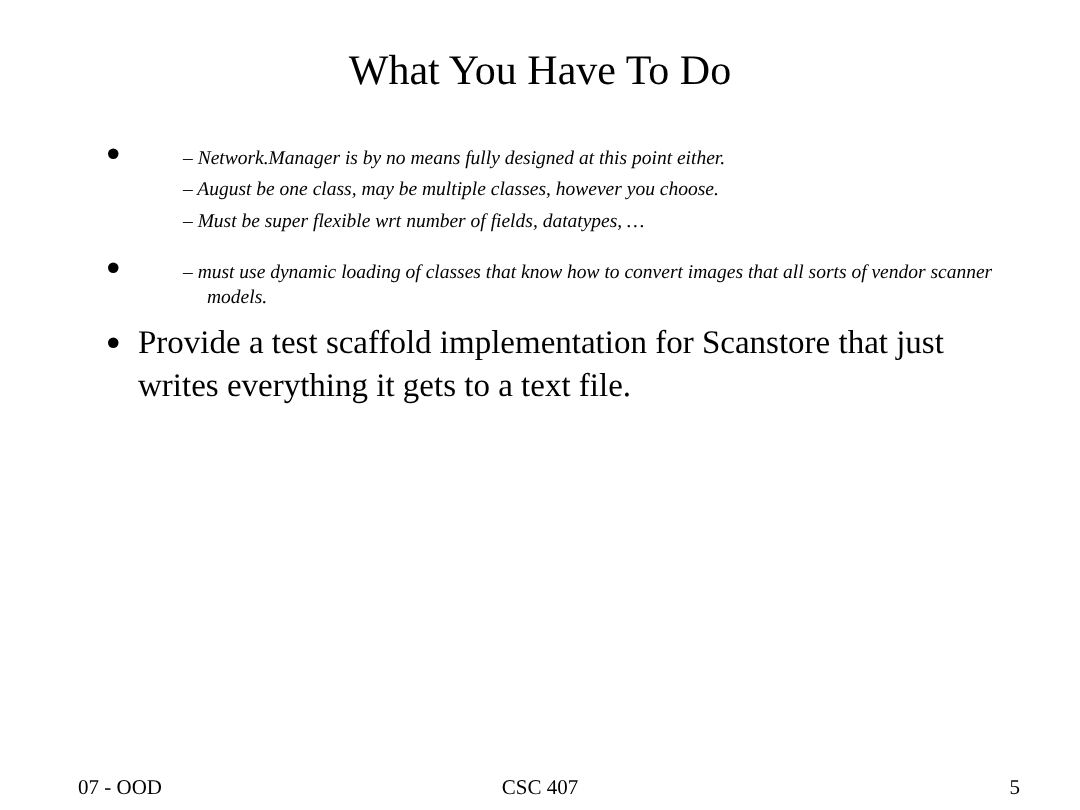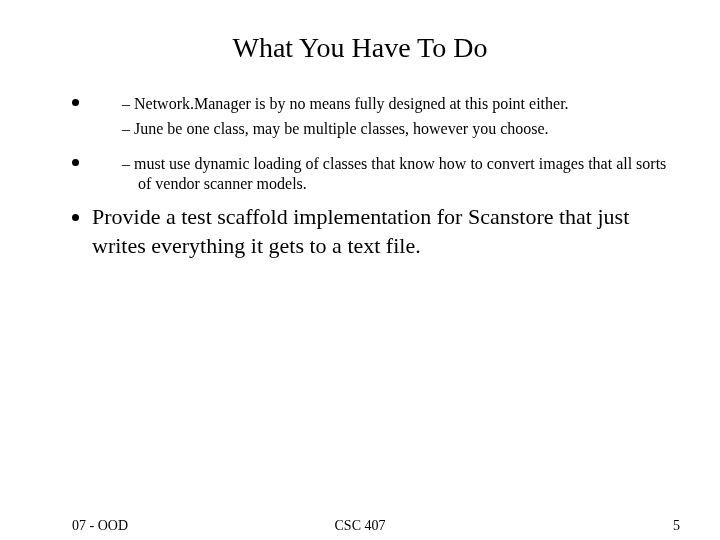--- a/index.html
+++ b/index.html
@@ -2,38 +2,39 @@
 <html><head>
   <meta charset="utf-8">
   <style>
     * { margin: 0; padding: 0; box-sizing: border-box; }
     html, body { width: 720px; height: 540px; background: #fff; font-family: "Times New Roman", Times, serif; color: #000; }
     .slide { width: 720px; height: 540px; position: relative; padding: 32px 40px 0 40px; }
     .title { text-align: center; font-size: 28px; font-weight: 400; margin-bottom: 24px; }
     ul.top { list-style: disc; padding-left: 52px; }
     ul.top > li { font-size: 22px; line-height: 1.3; margin-bottom: 6px; }
     ul.sub { list-style: none; padding-left: 30px; margin-top: 6px; margin-bottom: 8px; }
-    ul.sub > li { font-size: 16px; line-height: 1.3; margin-bottom: 4px; text-indent: -16px; padding-left: 16px; }
+    ul.sub > li { font-size: 13px; line-height: 1.3; margin-bottom: 4px; text-indent: -16px; padding-left: 16px; font-style: italic; }
     ul.sub > li::before { content: "– "; }
     .footer { position: absolute; bottom: 22px; left: 0; width: 720px; font-size: 14px; }
-    .foot-left { position: absolute; left: 72px; }
+    .foot-left { position: absolute; left: 52px; }
     .foot-center { position: absolute; left: 0; width: 720px; text-align: center; }
     .foot-right { position: absolute; right: 40px; }
   </style>
 </head>
 <body>
 
 <div class="slide">
   <h1 class="title">What You Have To Do</h1>
 
   <ul class="top">
     <li>
       <ul class="sub">
         <li><span>Network.Manager is by no means fully designed at this point either.</span></li>
-        <li><span>June be one class, may be multiple classes, however you choose.</span></li>
+        <li><span>August be one class, may be multiple classes, however you choose.</span></li>
+        <li><span>Must be super flexible wrt number of fields, datatypes, …</span></li>
       </ul>
     </li>
     <li>
       <ul class="sub">
         <li><span>must use dynamic loading of classes that know how to convert images that all sorts of vendor scanner models.</span></li>
       </ul>
     </li>
     <li>
       <span>Provide a test scaffold implementation for Scanstore that just writes everything it gets to a text file.</span>
     </li>

